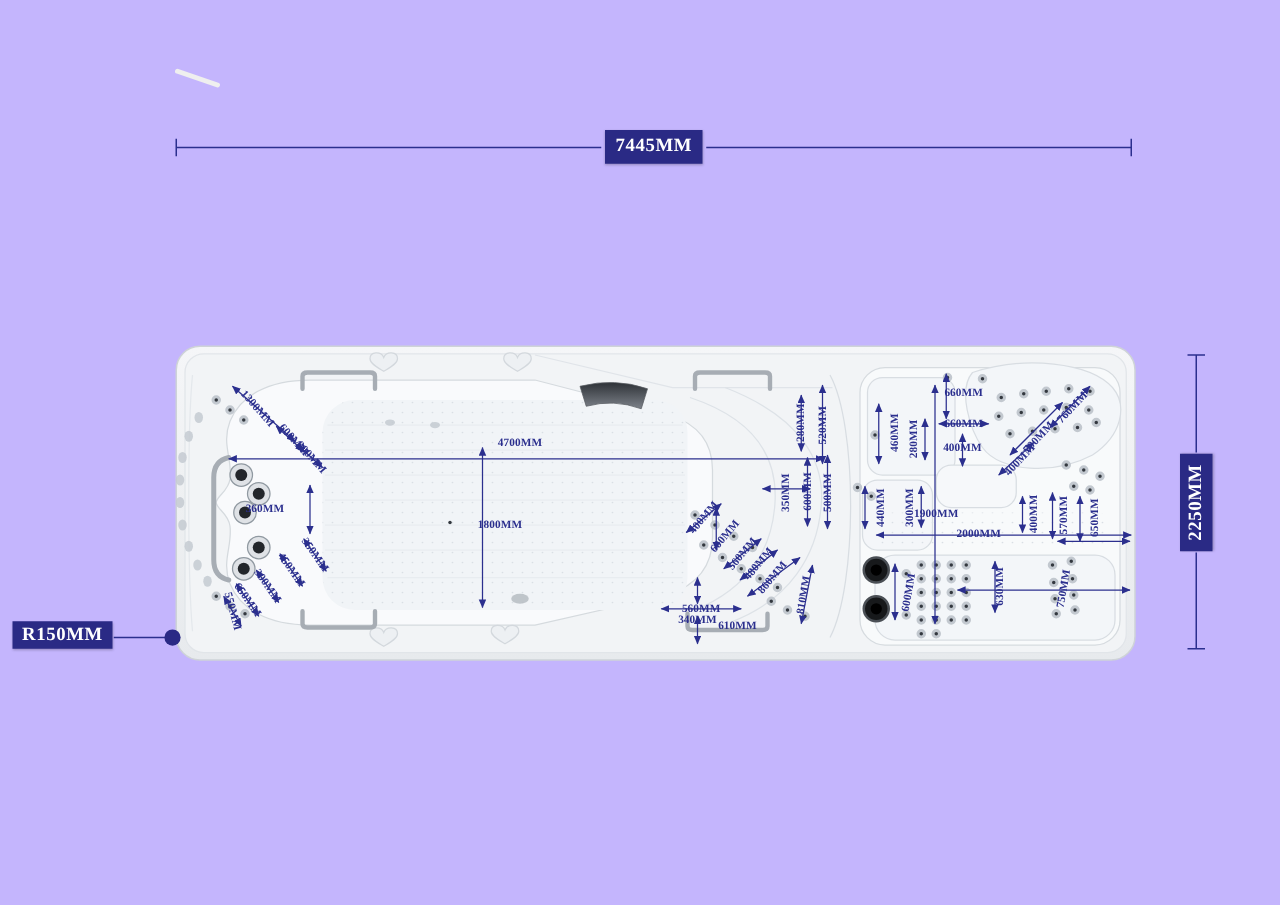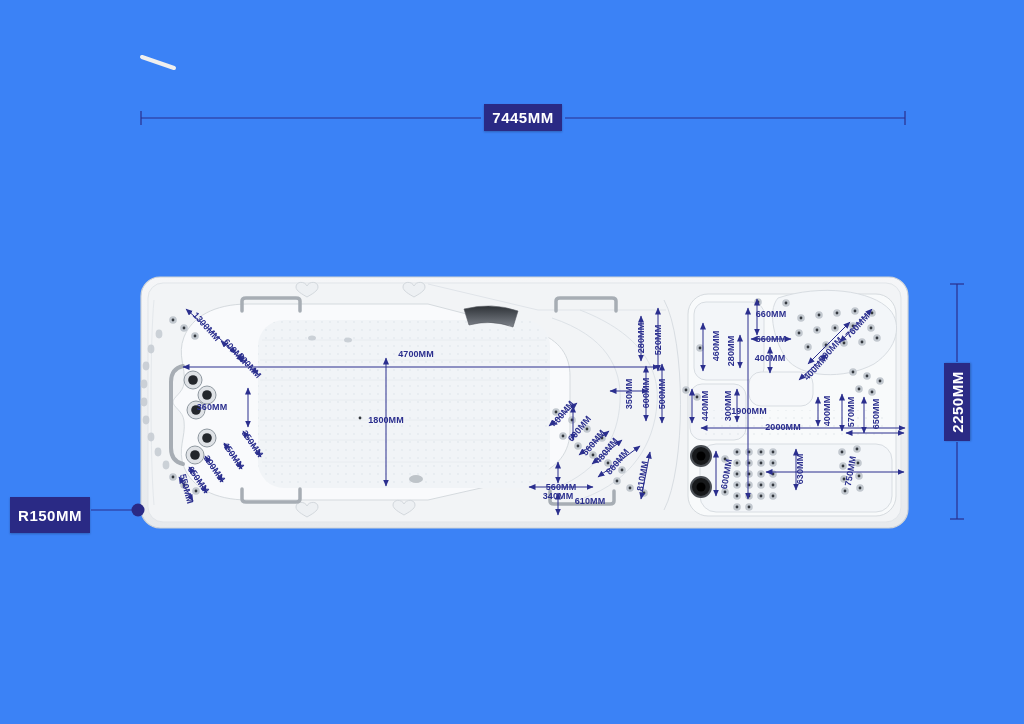--- a/index.html
+++ b/index.html
@@ -1,17 +1,17 @@
 <!DOCTYPE html>
 <html><head>
 <meta charset="utf-8">
 <style>
   html,body{margin:0;padding:0;background:#ffffff;}
   body{width:1024px;height:724px;overflow:hidden;font-family:"Liberation Sans",sans-serif;}
-  .stage{position:relative;width:1024px;height:724px;background:#3b82f6;}
+  .stage{position:relative;width:1024px;height:724px;background:#c4b5fd;font-family:Liberation Serif, serif;}
   .stage > svg{position:absolute;left:0;top:0;}
   .dim{
     position:absolute;
     transform:translate(-50%,-50%) rotate(var(--r,0deg));
     font-size:9px;font-weight:600;color:#2b2f8e;
     white-space:nowrap;letter-spacing:.1px;line-height:1;
   }
   .dimbox{
     position:absolute;background:#2a2a85;color:#ffffff;
     font-size:15px;font-weight:600;letter-spacing:.5px;
@@ -275,34 +275,34 @@
     <line x1="864" y1="397" x2="864" y2="433"></line>
     <line x1="846" y1="433" x2="904" y2="433"></line>
     <line x1="716" y1="451" x2="716" y2="496"></line>
     <line x1="796" y1="449" x2="796" y2="490"></line>
     <line x1="766" y1="472" x2="904" y2="472"></line>
   </g>
 </svg>
 
 <div class="dimbox" style="left:484px;top:104px;width:78px;height:27px">7445MM</div>
 <div class="dimbox" style="left:918px;top:389px;width:78px;height:26px;transform:rotate(-90deg)">2250MM</div>
-<div class="dimbox" style="left:10px;top:497px;width:80px;height:36px">R150MM</div>
+<div class="dimbox" style="left:10px;top:497px;width:80px;height:22px">R150MM</div>
 
 <span class="dim" style="left:206px;top:327px;--r:48deg">1300MM</span>
 <span class="dim" style="left:235px;top:352px;--r:48deg">600MM</span>
 <span class="dim" style="left:249px;top:366px;--r:48deg">300MM</span>
 <span class="dim" style="left:212px;top:407px;--r:0deg">360MM</span>
 <span class="dim" style="left:252px;top:444px;--r:55deg">350MM</span>
 <span class="dim" style="left:233px;top:456px;--r:55deg">450MM</span>
 <span class="dim" style="left:214px;top:469px;--r:55deg">300MM</span>
 <span class="dim" style="left:198px;top:480px;--r:55deg">650MM</span>
 <span class="dim" style="left:186px;top:489px;--r:75deg">550MM</span>
 
 <span class="dim" style="left:416px;top:354px;--r:0deg">4700MM</span>
-<span class="dim" style="left:386px;top:420px;--r:0deg">1800MM</span>
+<span class="dim" style="left:400px;top:420px;--r:0deg">1800MM</span>
 
 <span class="dim" style="left:641px;top:338px;--r:-90deg">280MM</span>
 <span class="dim" style="left:658px;top:340px;--r:-90deg">520MM</span>
 <span class="dim" style="left:629px;top:394px;--r:-90deg">350MM</span>
 <span class="dim" style="left:646px;top:393px;--r:-90deg">600MM</span>
 <span class="dim" style="left:662px;top:394px;--r:-90deg">500MM</span>
 
 <span class="dim" style="left:563px;top:414px;--r:-50deg">400MM</span>
 <span class="dim" style="left:580px;top:429px;--r:-50deg">600MM</span>
 <span class="dim" style="left:594px;top:443px;--r:-50deg">560MM</span>

